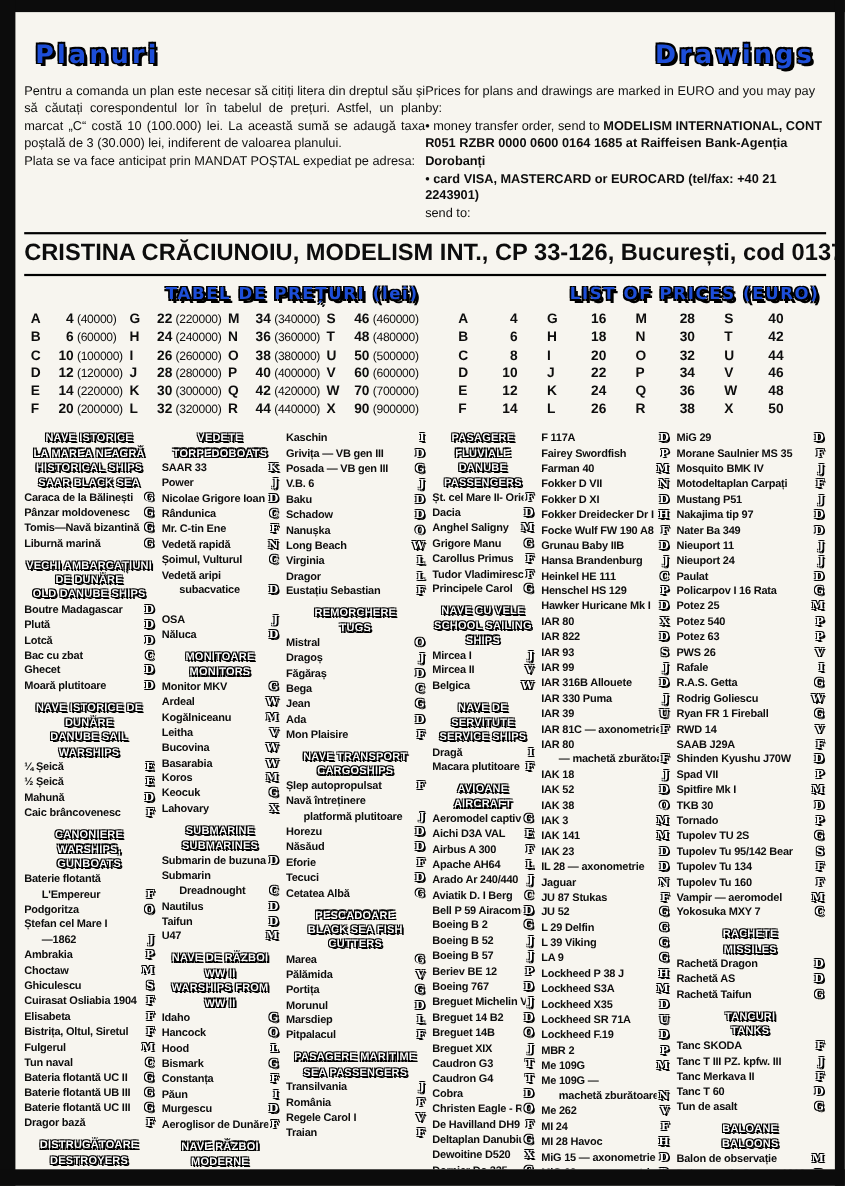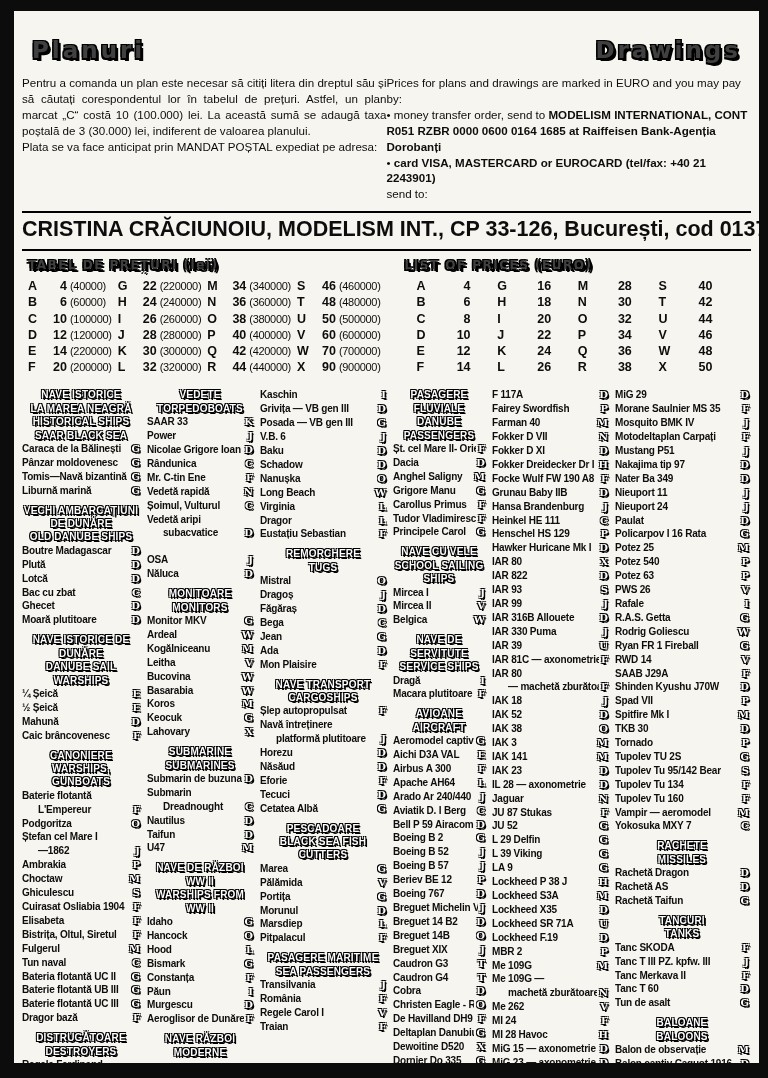--- a/index.html
+++ b/index.html
@@ -14,21 +14,21 @@
   .bar { position:absolute; background:#0c0c0c; z-index:5; }
   .bar-top{ top:0; left:0; width:100%; height:11px; }
   .bar-left{ top:0; left:0; width:14px; height:100%; }
   .bar-right{ top:0; right:0; width:9px; height:100%; }
   .bar-bottom{ bottom:0; left:0; width:100%; height:15px; }
   .content { position:absolute; left:14px; right:9px; top:11px; bottom:15px;
              padding:26px 8px 0 8px; overflow:hidden; }
 
   
   .ol3d {
-    color:#404040; font-weight:900;
+    color:#1d4ed8; font-weight:900;
     text-shadow:-1.5px -1.5px 0 #000, 1.5px -1.5px 0 #000, -1.5px 1.5px 0 #000,
                  1.5px 1.5px 0 #000, 3px 3px 0 #000;
   }
   .ol {
     color:#fff; font-weight:900;
     text-shadow:-1px -1px 0 #000, 1px -1px 0 #000, -1px 1px 0 #000,
                  1px 1px 0 #000, 1.8px 1.8px 0 #000;
   }
   .olc {
     color:#fff; font-weight:700; font-family:"DejaVu Serif", serif;
@@ -43,21 +43,21 @@
   .intro-col { flex:1; }
   .intro-col.left  { text-align:justify; }
   .b { font-weight:bold; }
 
   .addr-wrap { margin-top:9px; border-top:2px solid #000; border-bottom:2px solid #000;
                padding:4px 0 7px; }
   .addr { font-size:21.5px; font-weight:bold; text-align:center; white-space:nowrap; }
 
   .tables { display:flex; margin-top:3px; gap:24px; padding:0 6px; }
   .ptable { flex:1; }
-  .ttitle { text-align:left; font-size:12px; letter-spacing:1.5px; margin:4px 0 7px;
+  .ttitle { text-align:right; font-size:15px; letter-spacing:1.5px; margin:4px 0 7px;
             font-family:"DejaVu Sans", sans-serif; }
   .pgrid { display:grid; grid-template-columns:repeat(4,1fr); column-gap:6px; }
   .pcell { display:flex; align-items:baseline; height:16.2px; font-size:12.5px; font-weight:bold; }
   .pl { width:14px; }
   .pv { width:25px; text-align:right; margin-right:3px; }
   .pp { font-weight:normal; font-size:11px; letter-spacing:-0.3px; }
   .euro .pl { width:18px; }
   .euro .pv { width:36px; text-align:right; }
   .euro .pgrid { padding:0 12px; }
 

